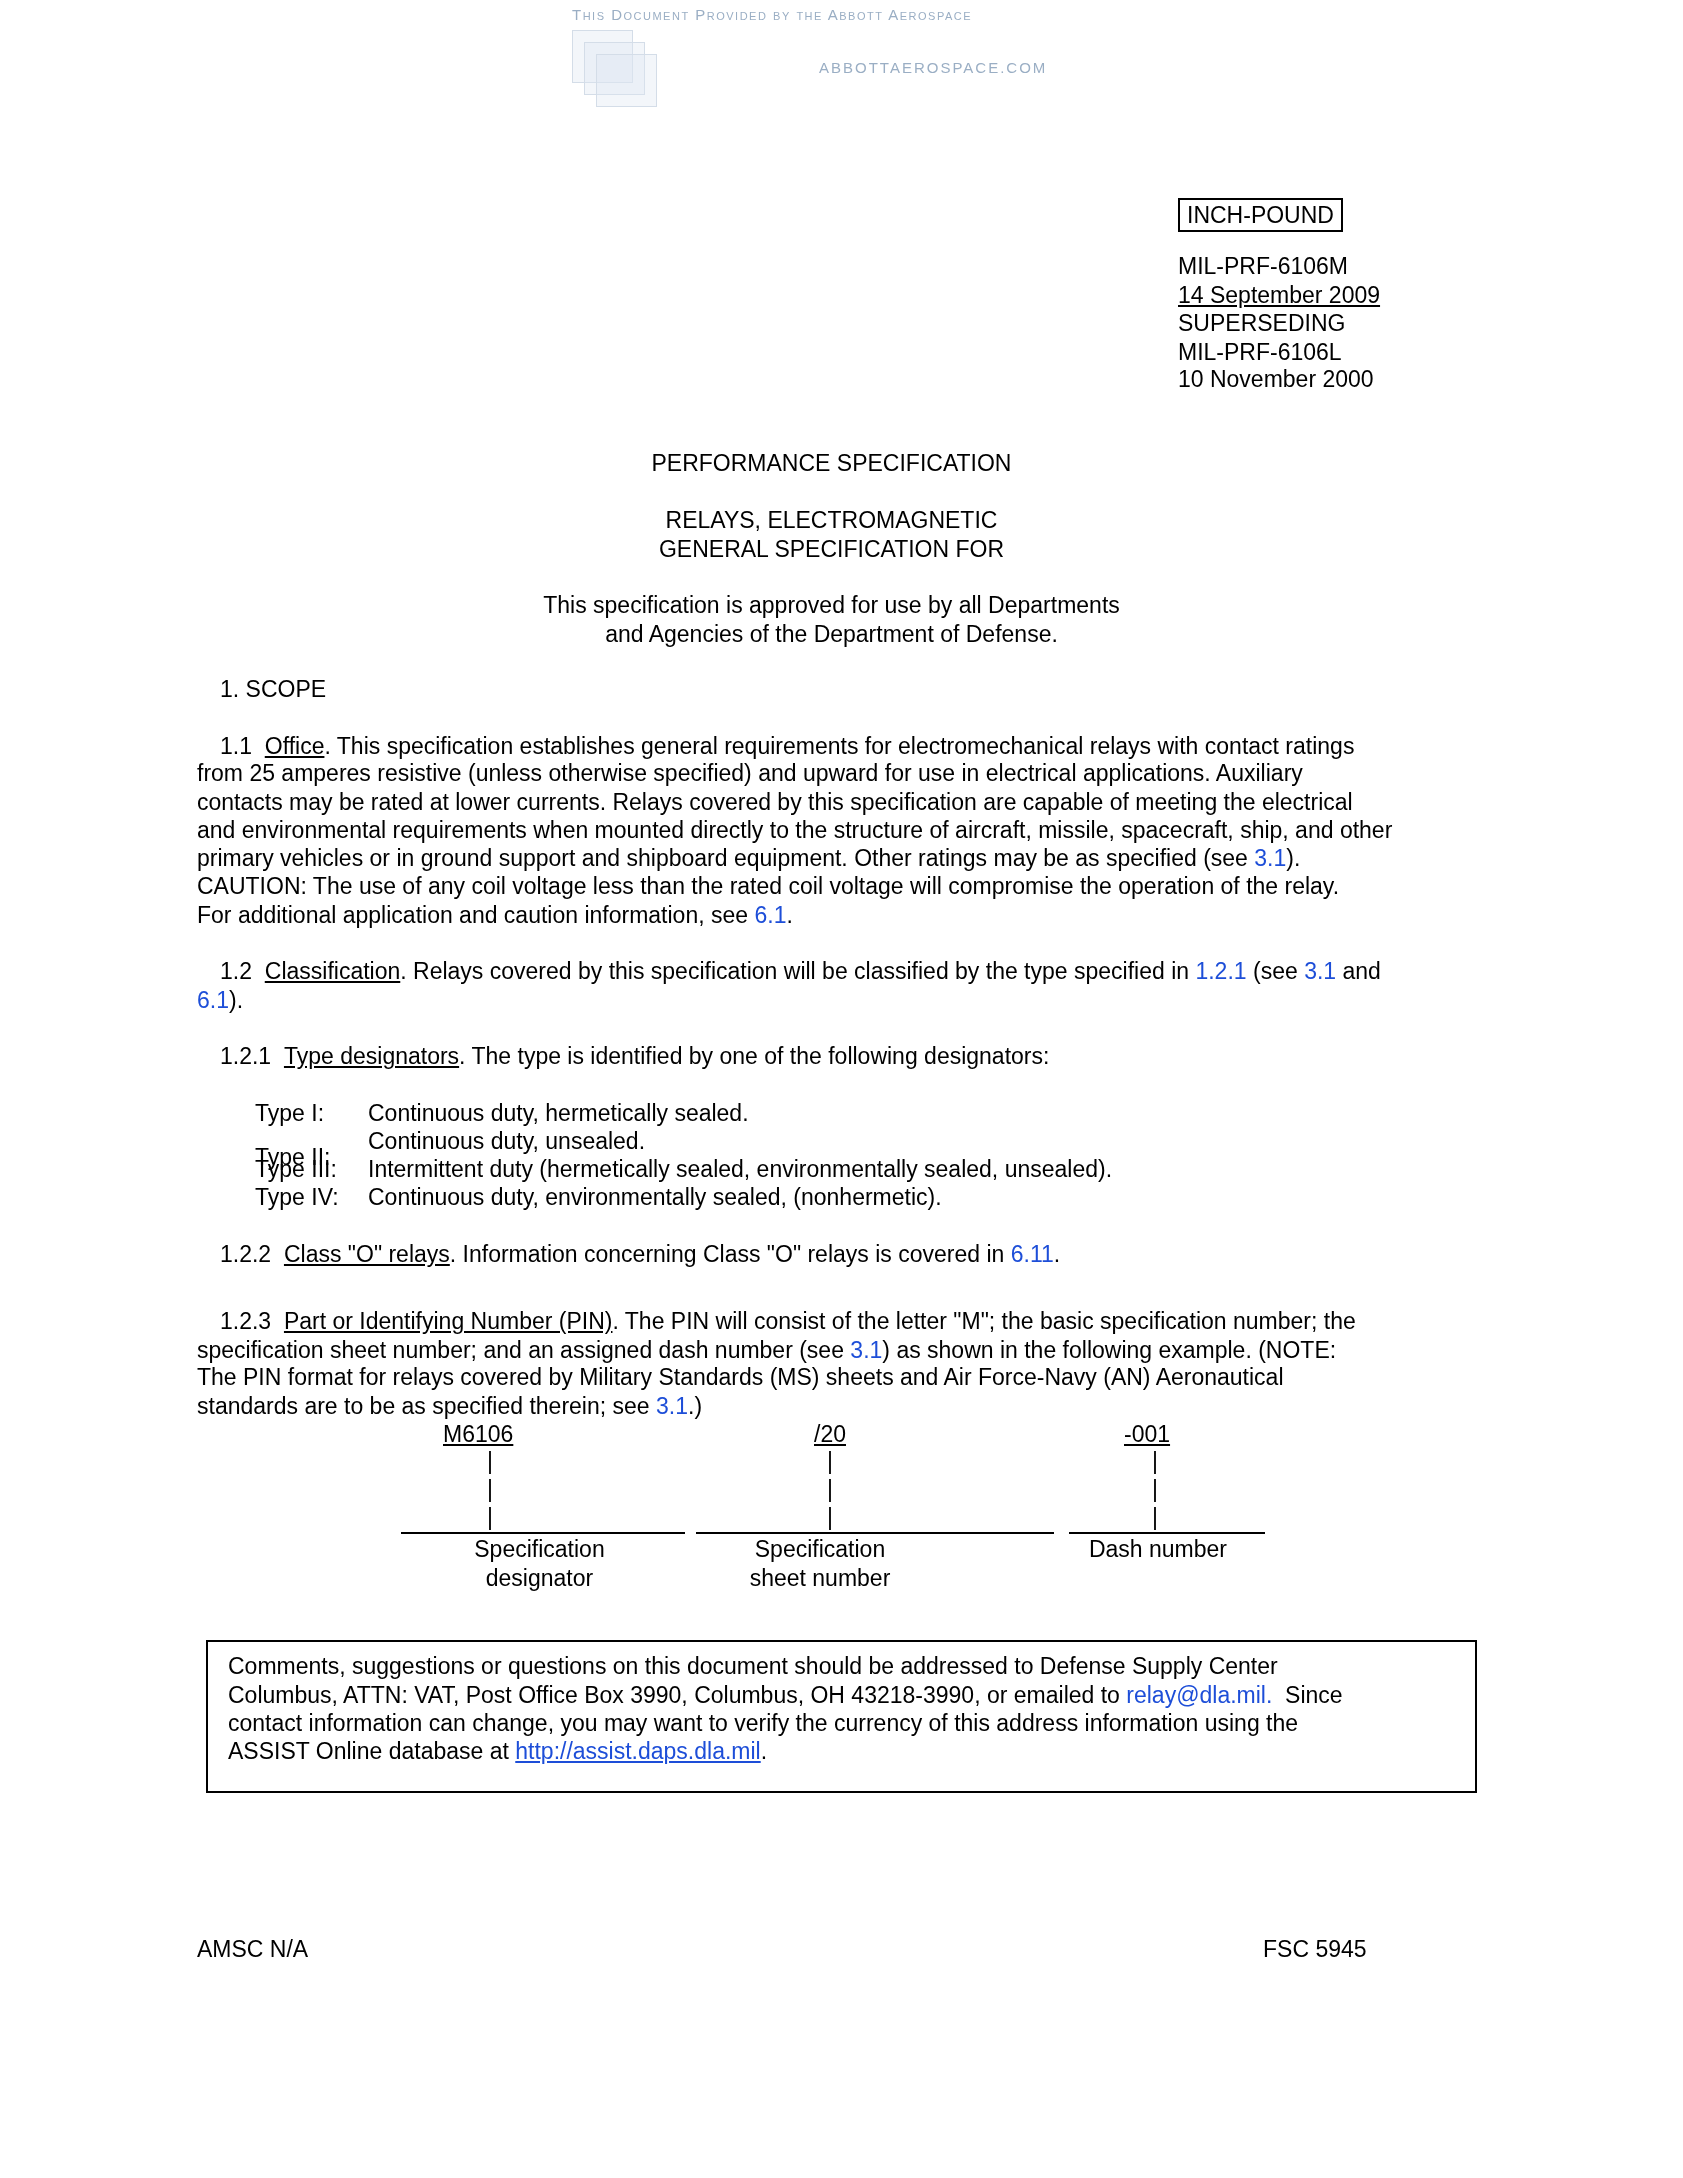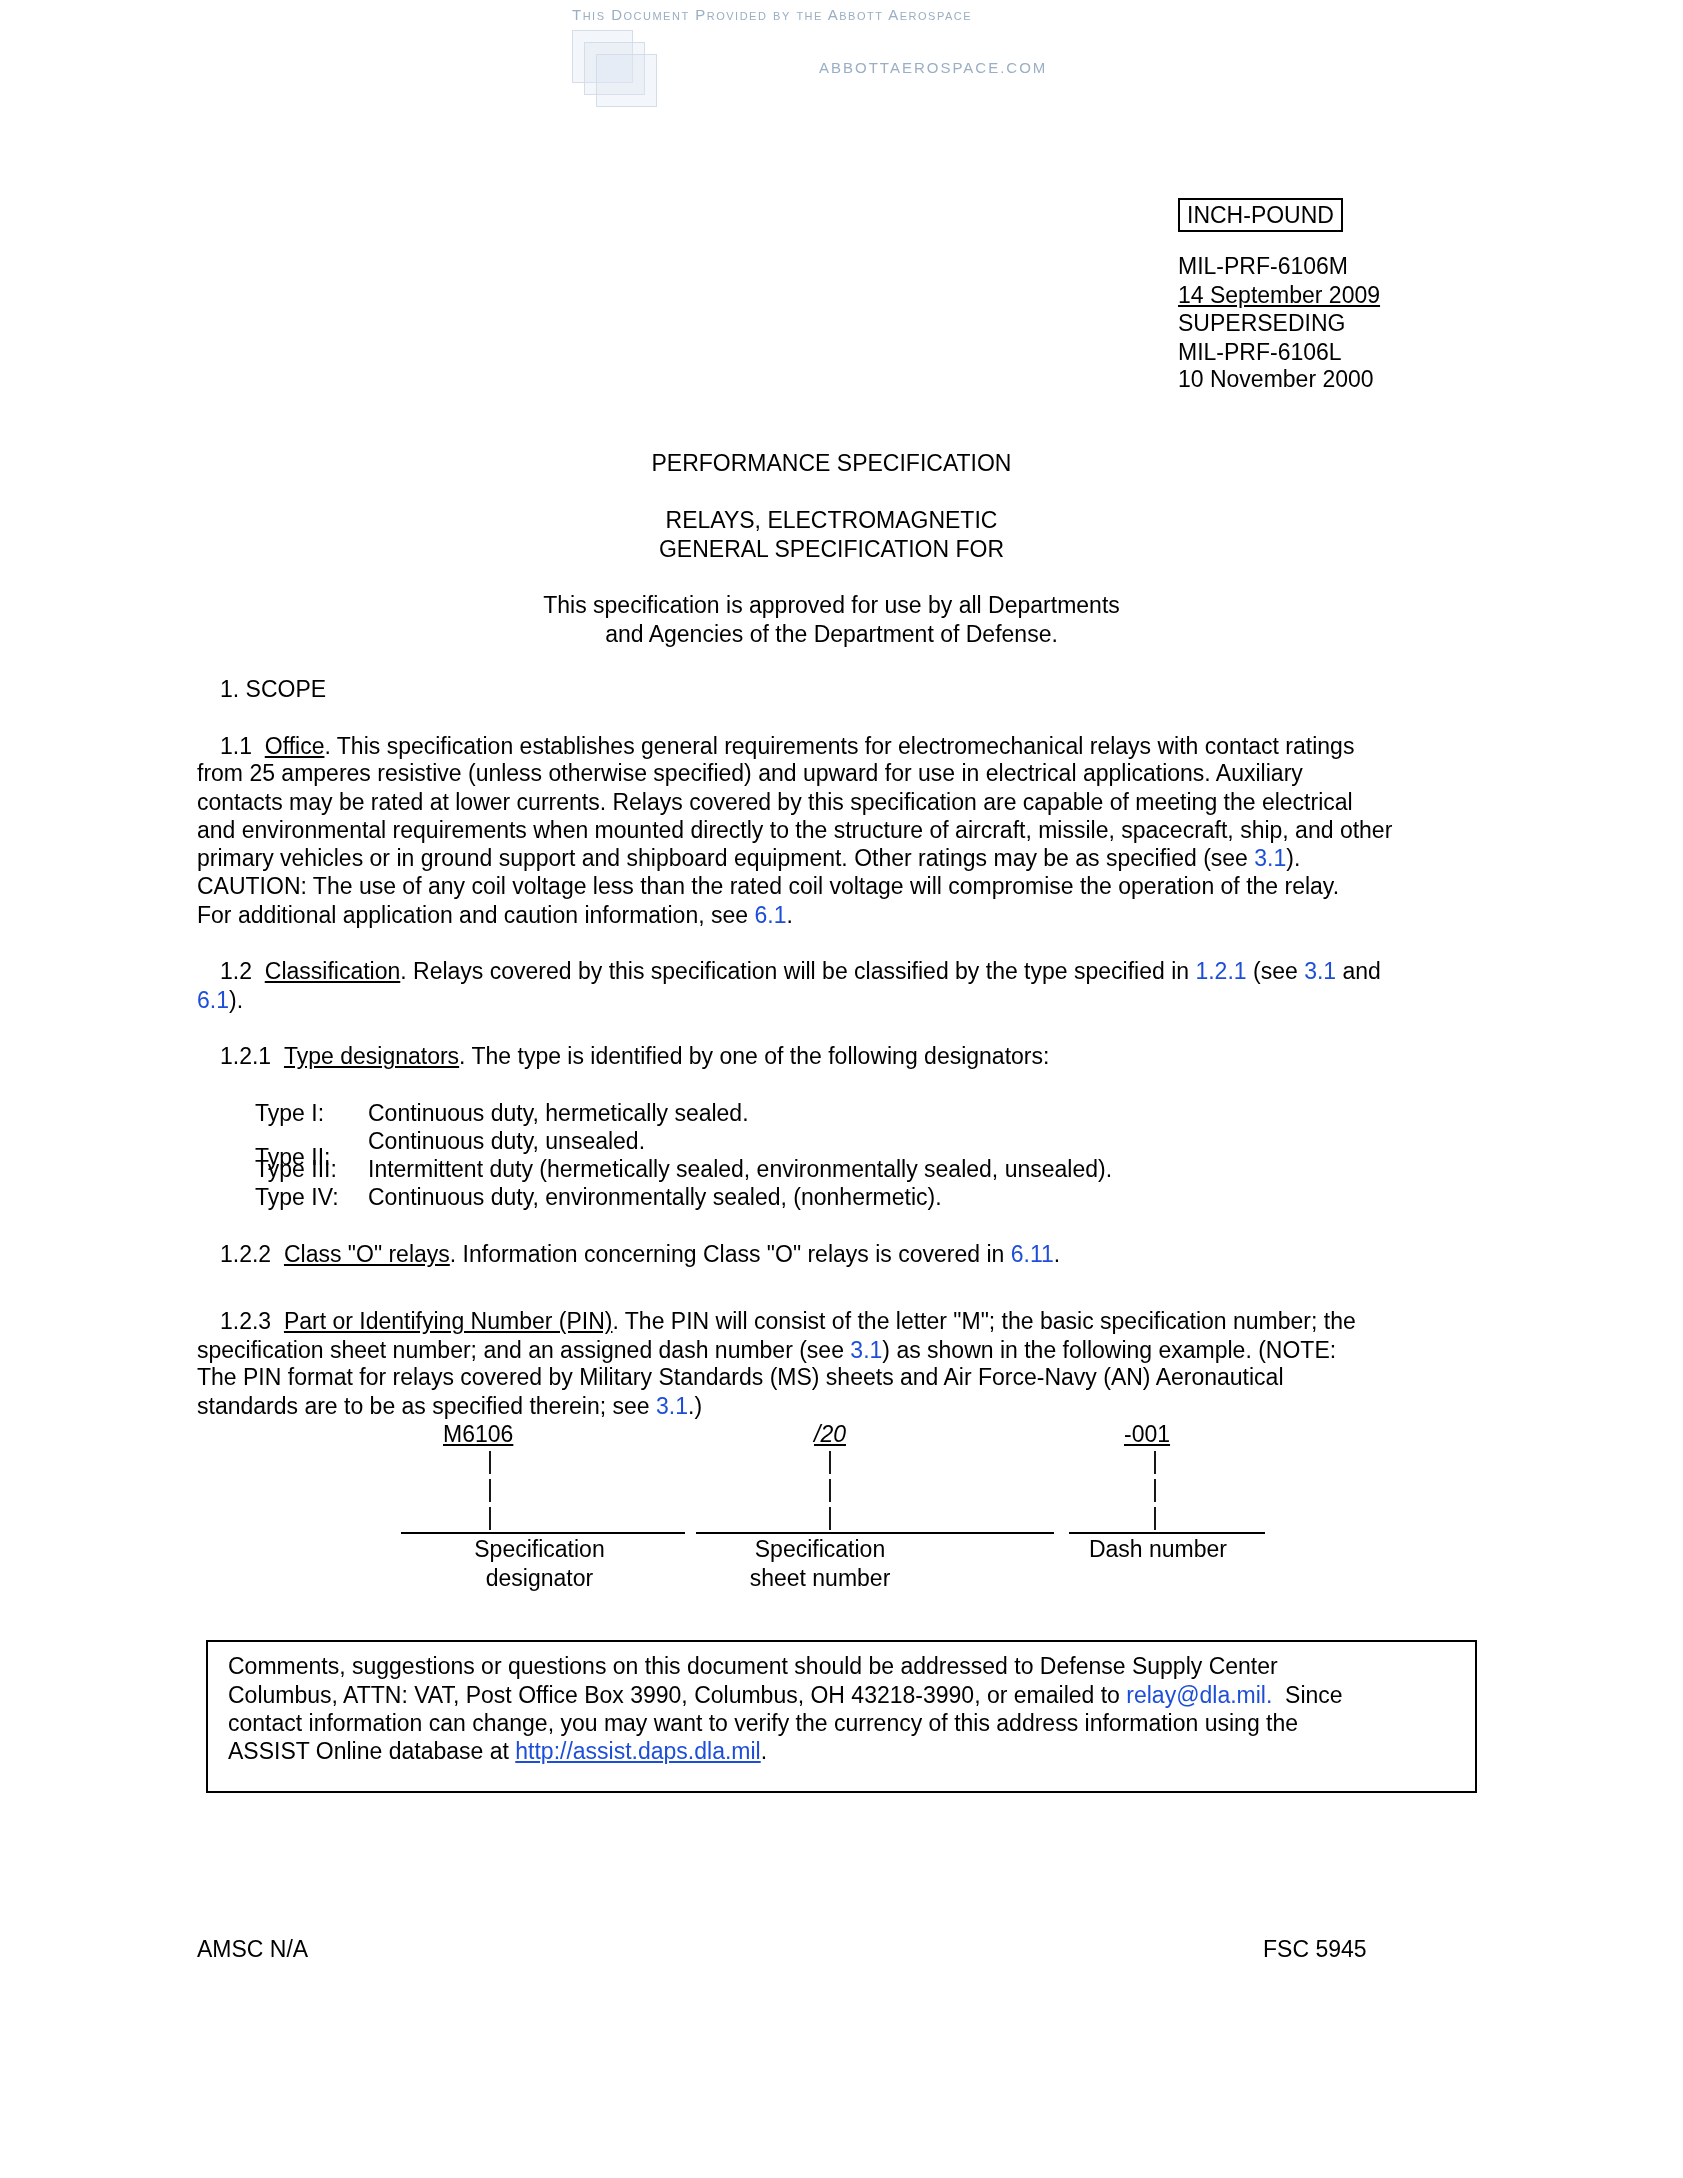--- a/index.html
+++ b/index.html
@@ -111,21 +111,21 @@
   <div class="line u" style="left:443px;top:1420px;">M6106</div>
   <div class="line" style="left:487px;top:1447px;">|</div>
   <div class="line" style="left:487px;top:1475px;">|</div>
   <div class="line" style="left:487px;top:1503px;">|</div>
   <div class="rule" style="left:401px;top:1532px;width:284px;"></div>
   <div class="abs" style="left:401px;top:1535px;width:277px;text-align:center;line-height:29px;">
     <div>Specification</div>
     <div>designator</div>
   </div>
 
-  <div class="line u" style="left:814px;top:1420px;font-style:italic;">/20</div>
+  <div class="line u" style="left:814px;top:1420px;">/20</div>
   <div class="line" style="left:827px;top:1447px;">|</div>
   <div class="line" style="left:827px;top:1475px;">|</div>
   <div class="line" style="left:827px;top:1503px;">|</div>
   <div class="rule" style="left:696px;top:1532px;width:358px;"></div>
   <div class="abs" style="left:696px;top:1535px;width:248px;text-align:center;line-height:29px;">
     <div>Specification</div>
     <div>sheet number</div>
   </div>
 
   <div class="line u" style="left:1124px;top:1420px;">-001</div>

